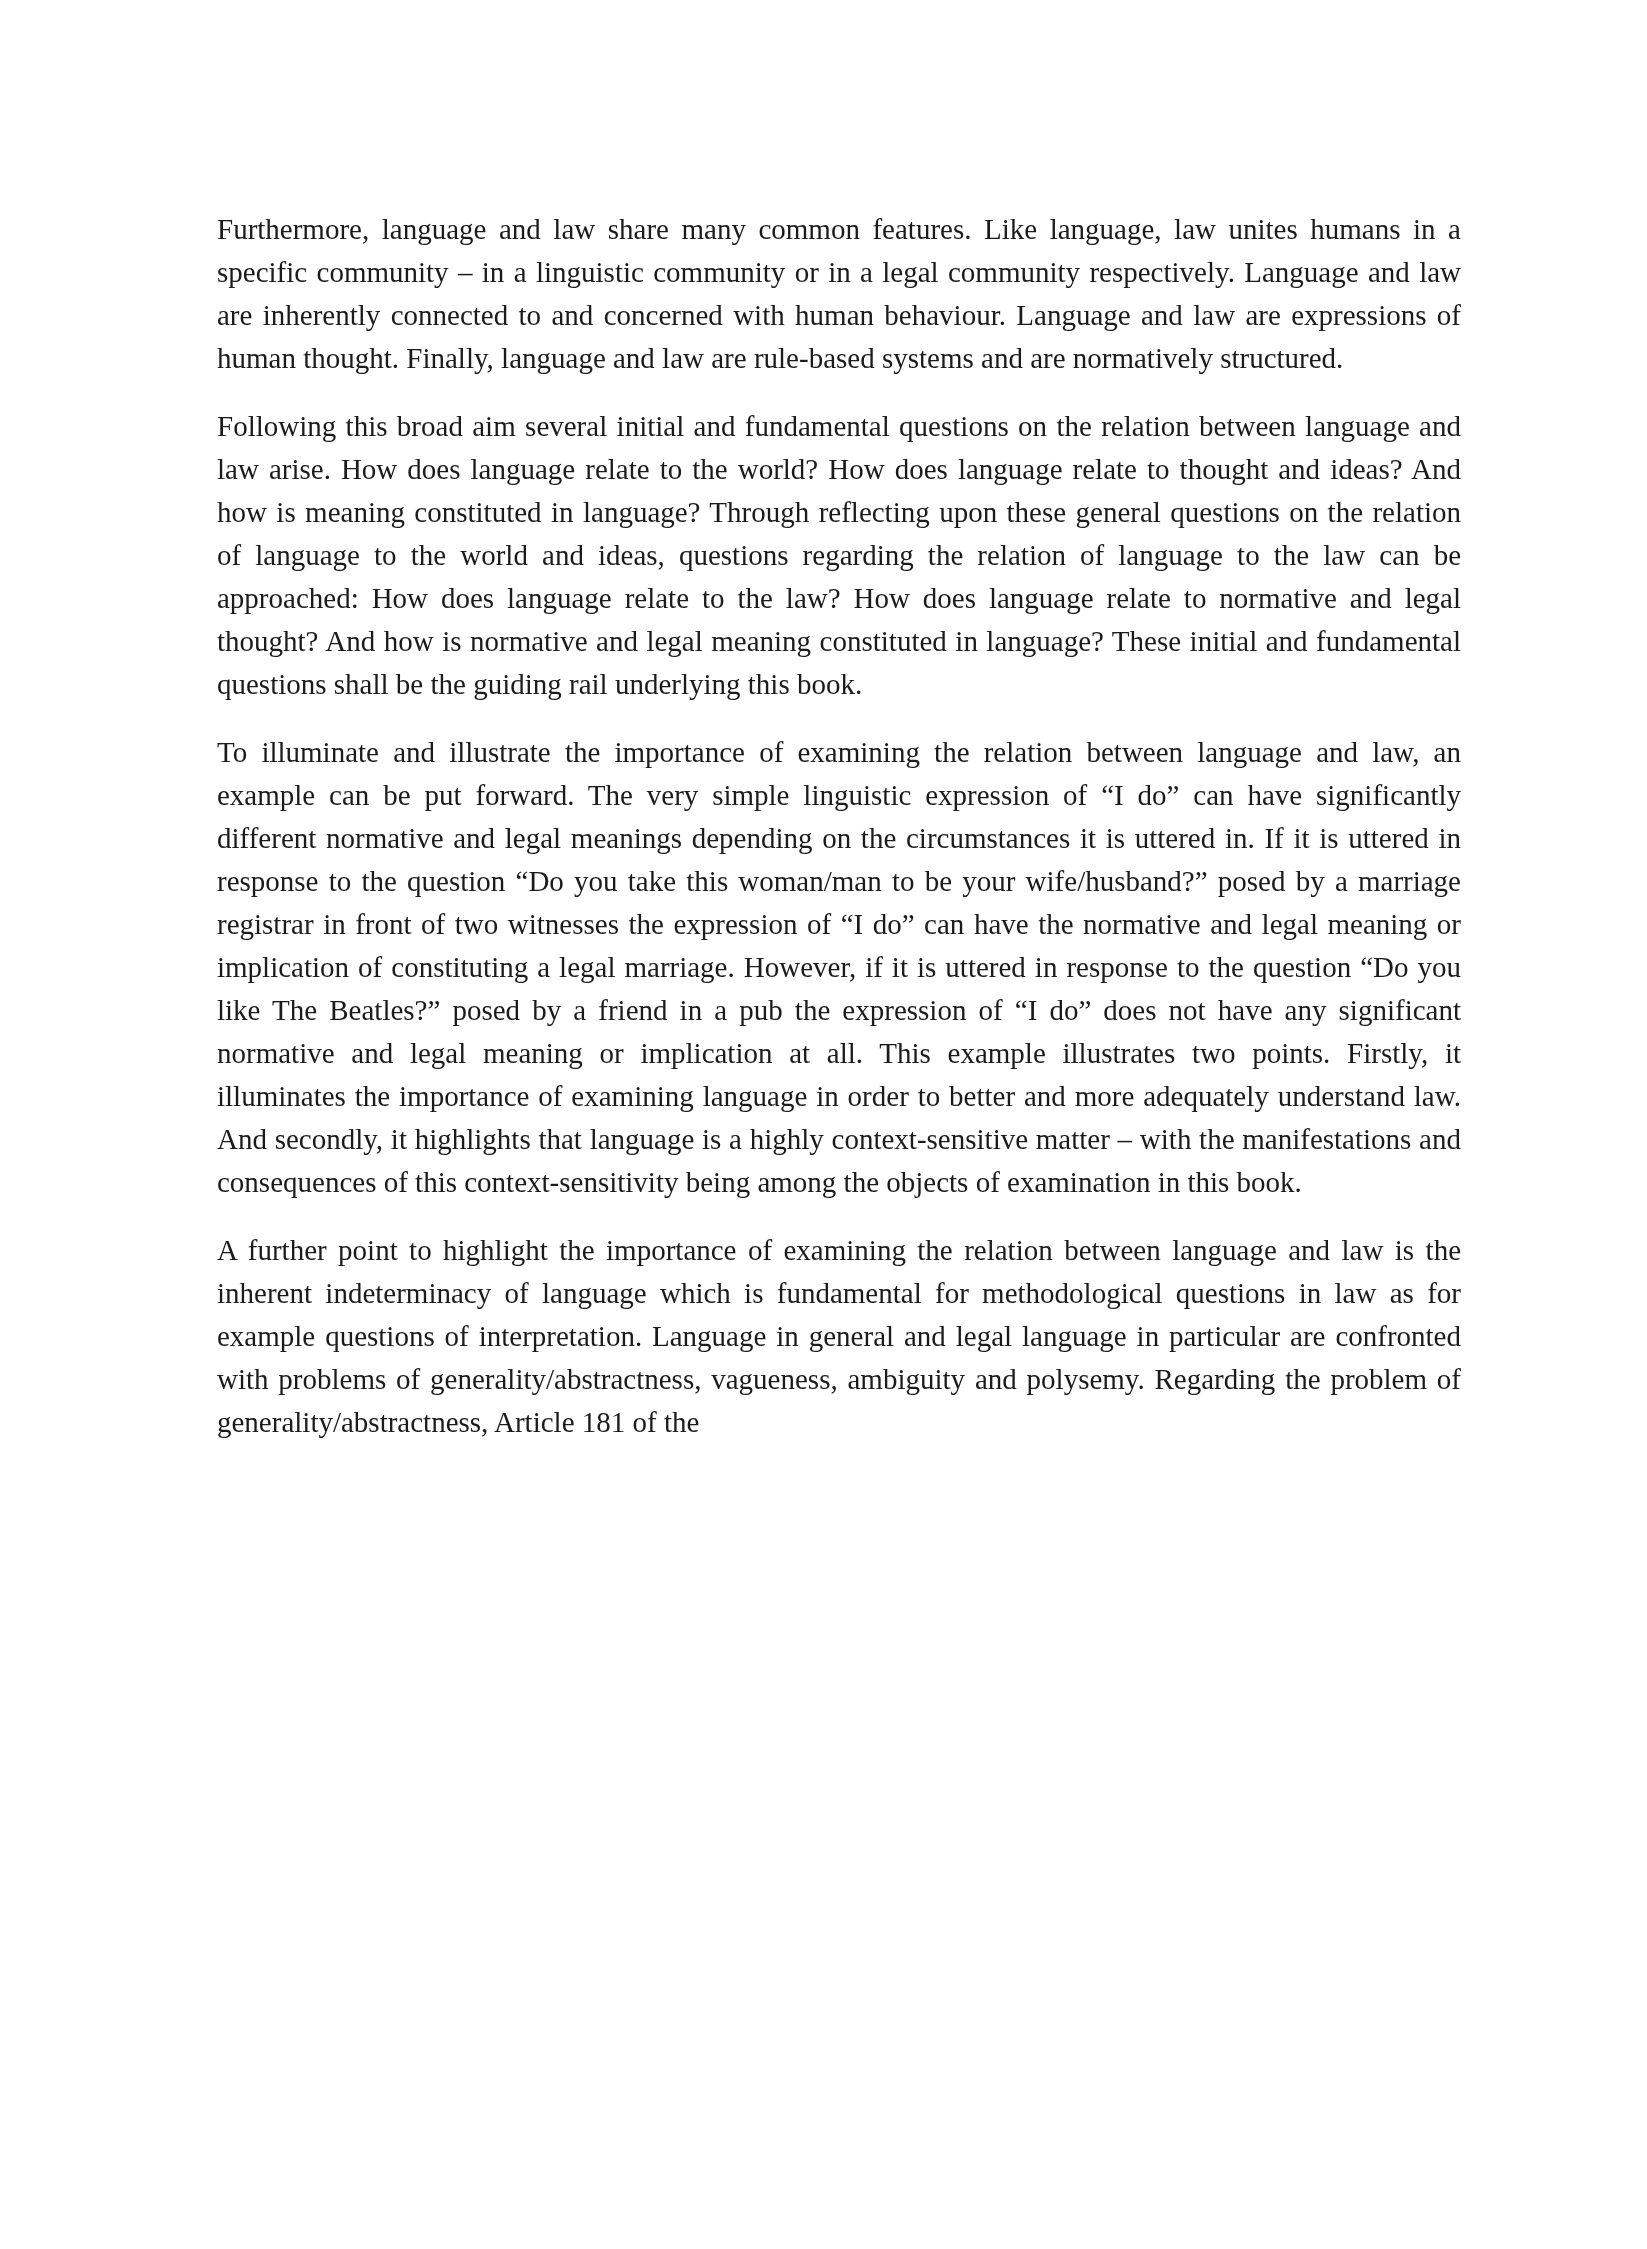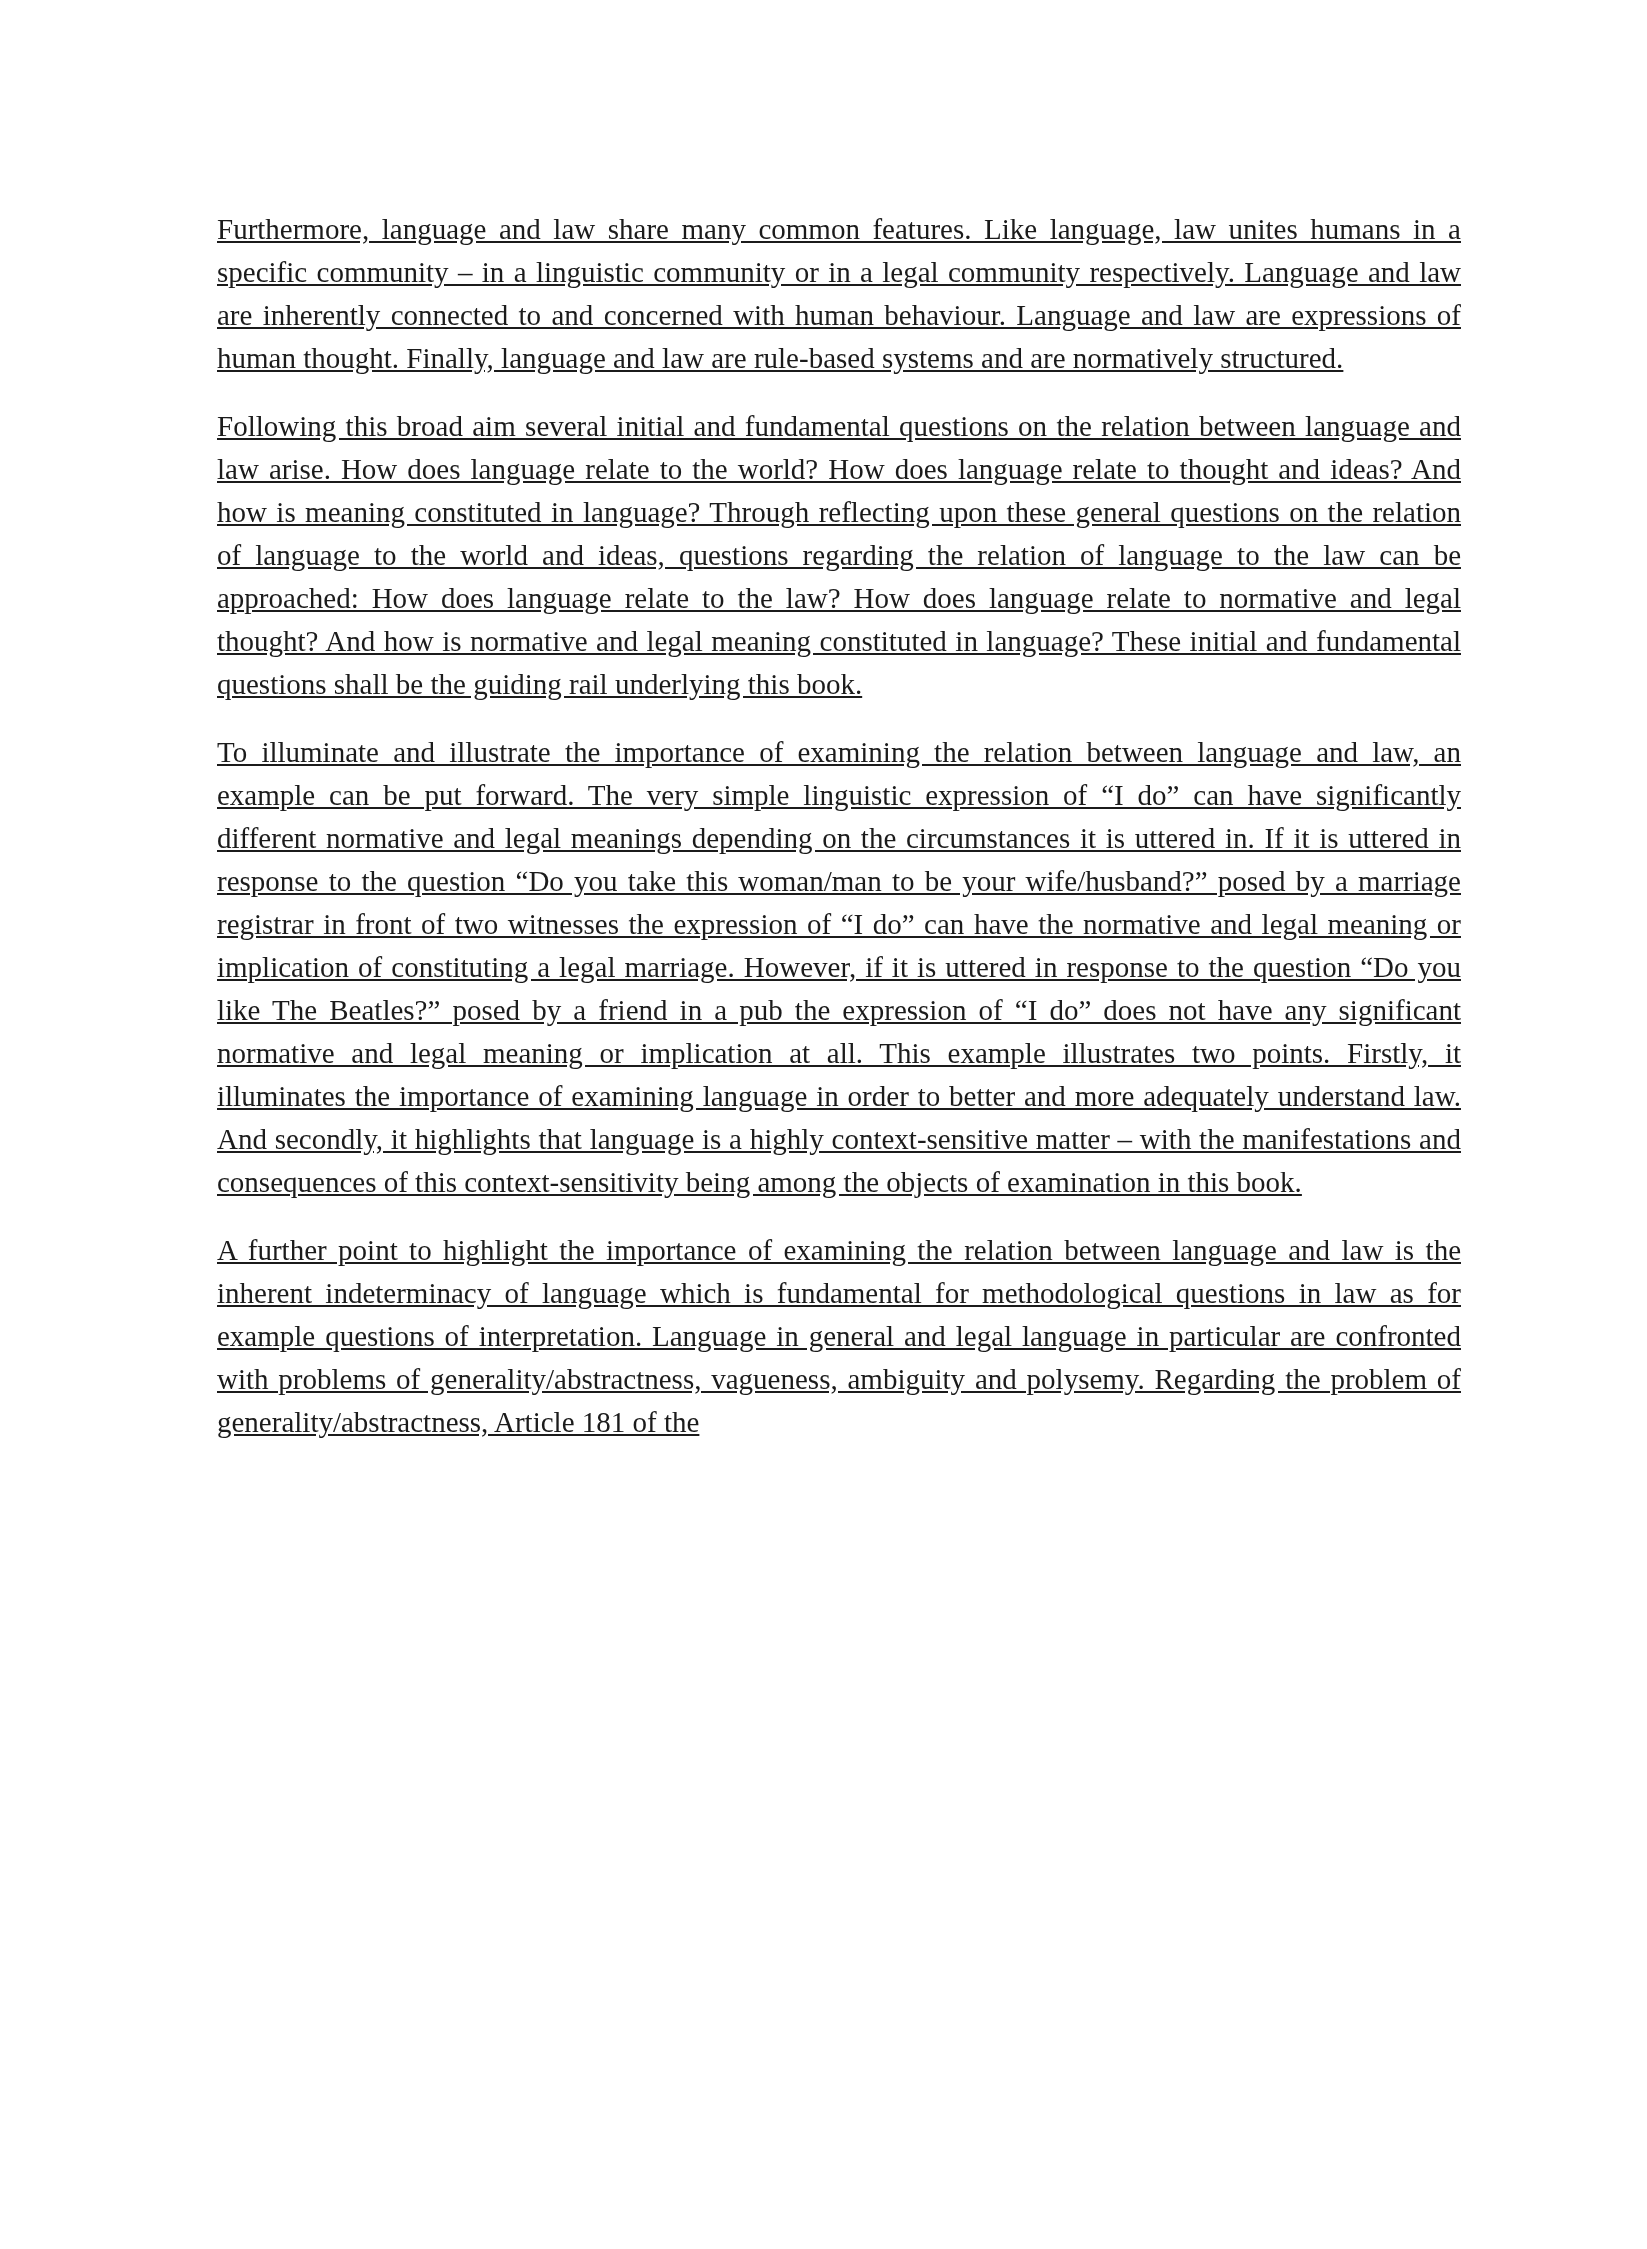--- a/index.html
+++ b/index.html
@@ -14,21 +14,20 @@
     position: absolute;
     inset: 0;
     background: #ffffff;
     color: #1b1b1b;
   }
   .content {
     position: absolute;
     left: 217px;
     top: 208px;
     width: 1244px;
-    text-decoration: underline;
   }
   .content p {
     font-size: 29px;
     line-height: 43px;
     text-align: justify;
     text-justify: inter-word;
     hyphens: auto;
     -webkit-hyphens: auto;
     margin: 0 0 25px 0;
     color: #1b1b1b;

